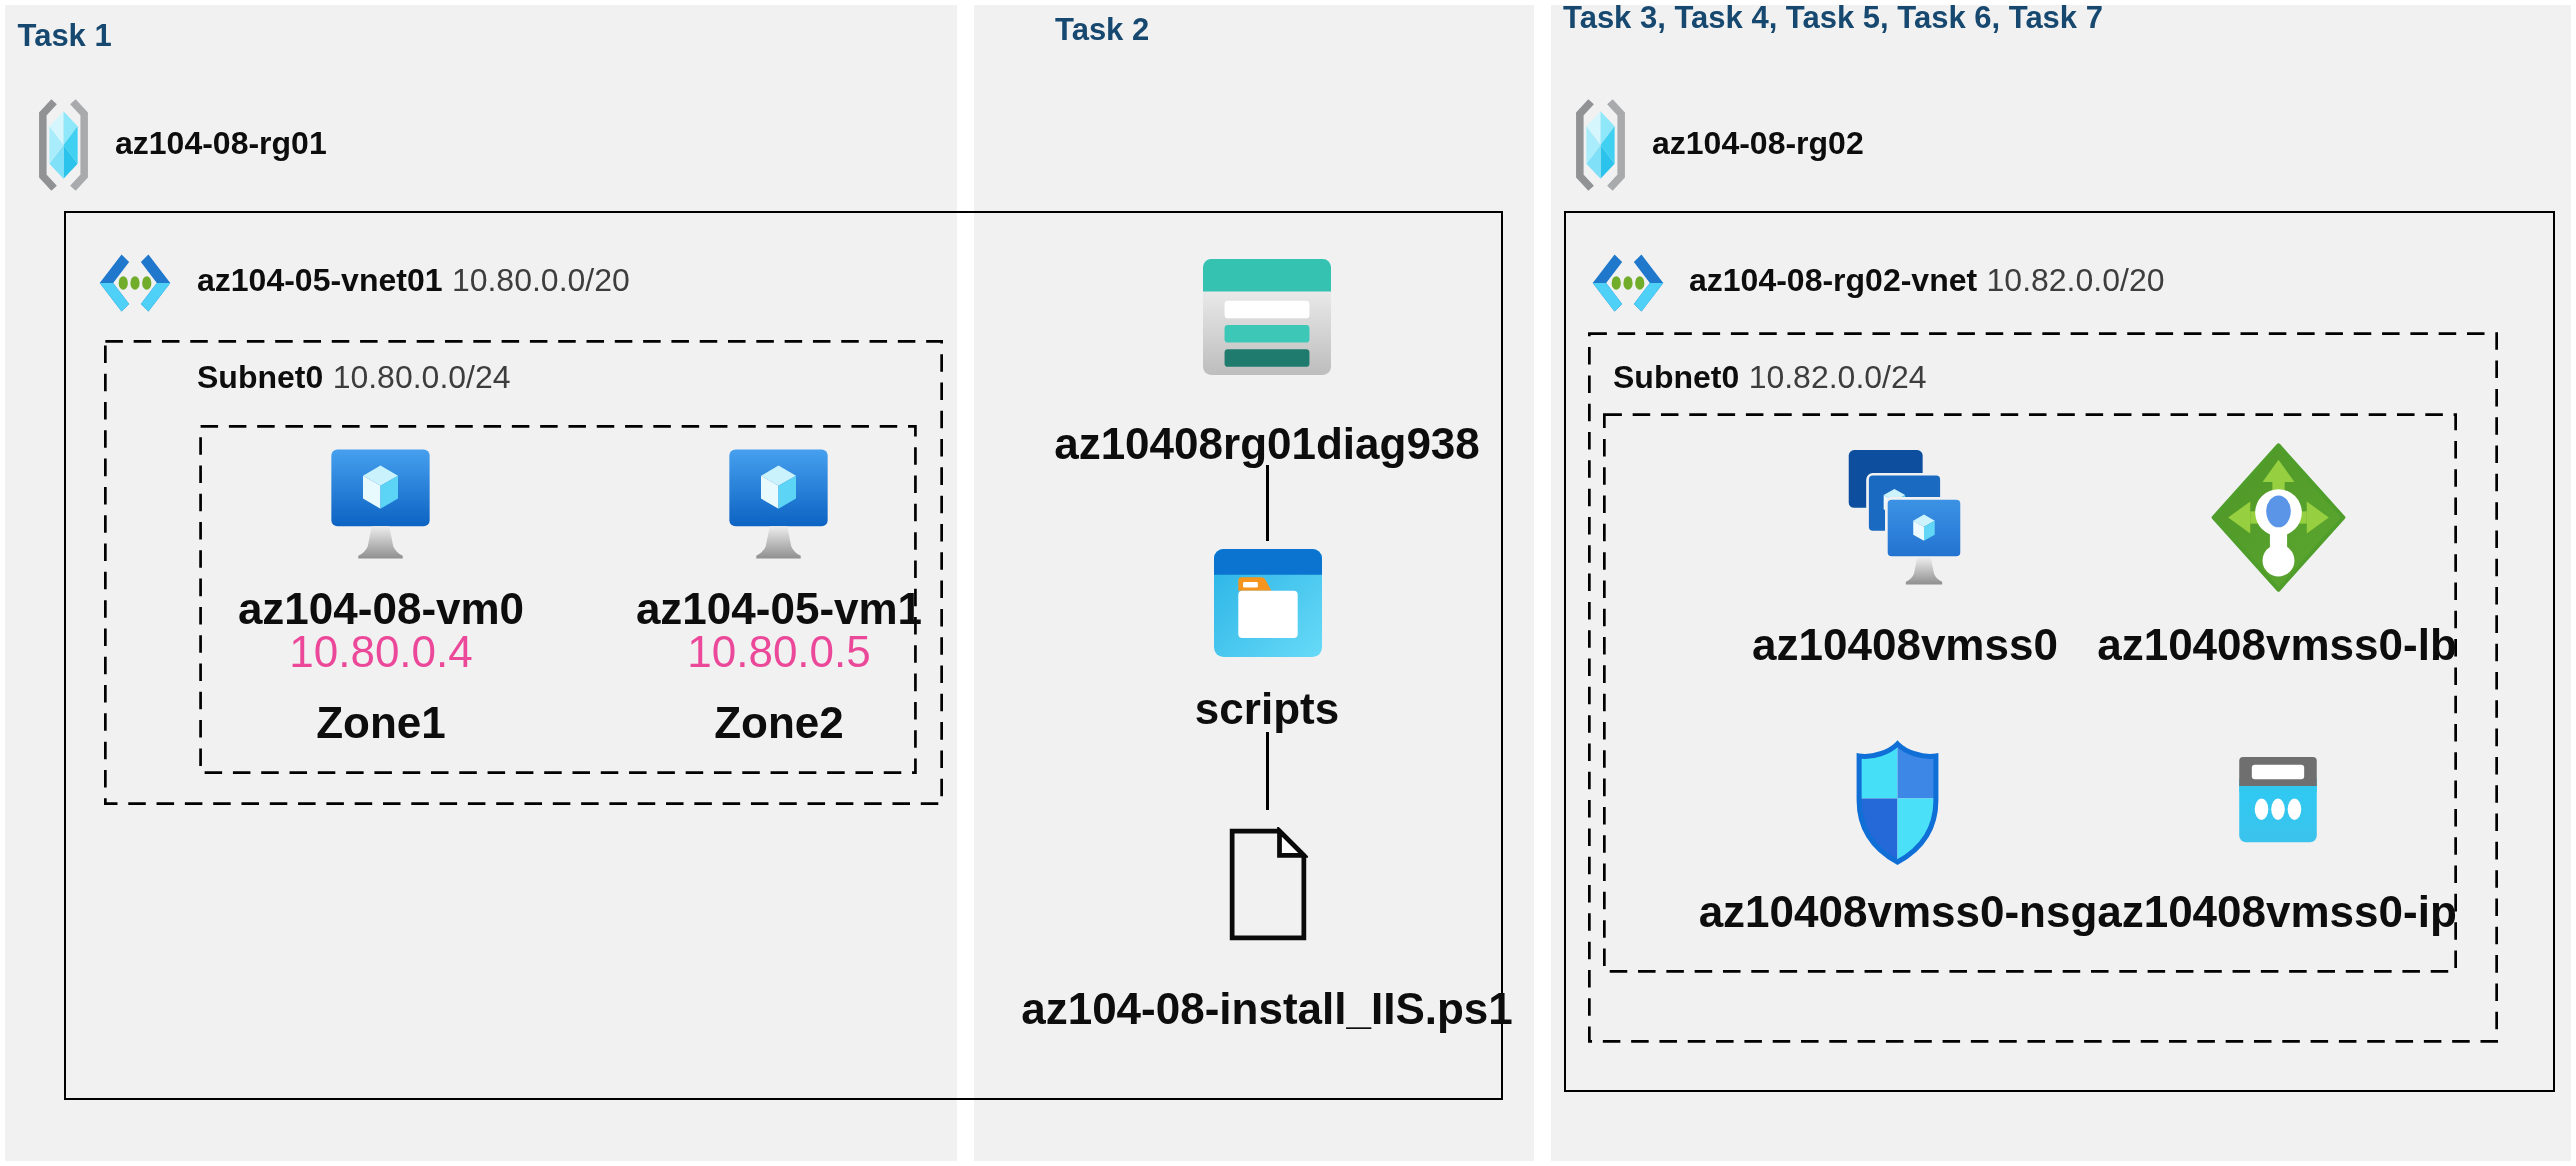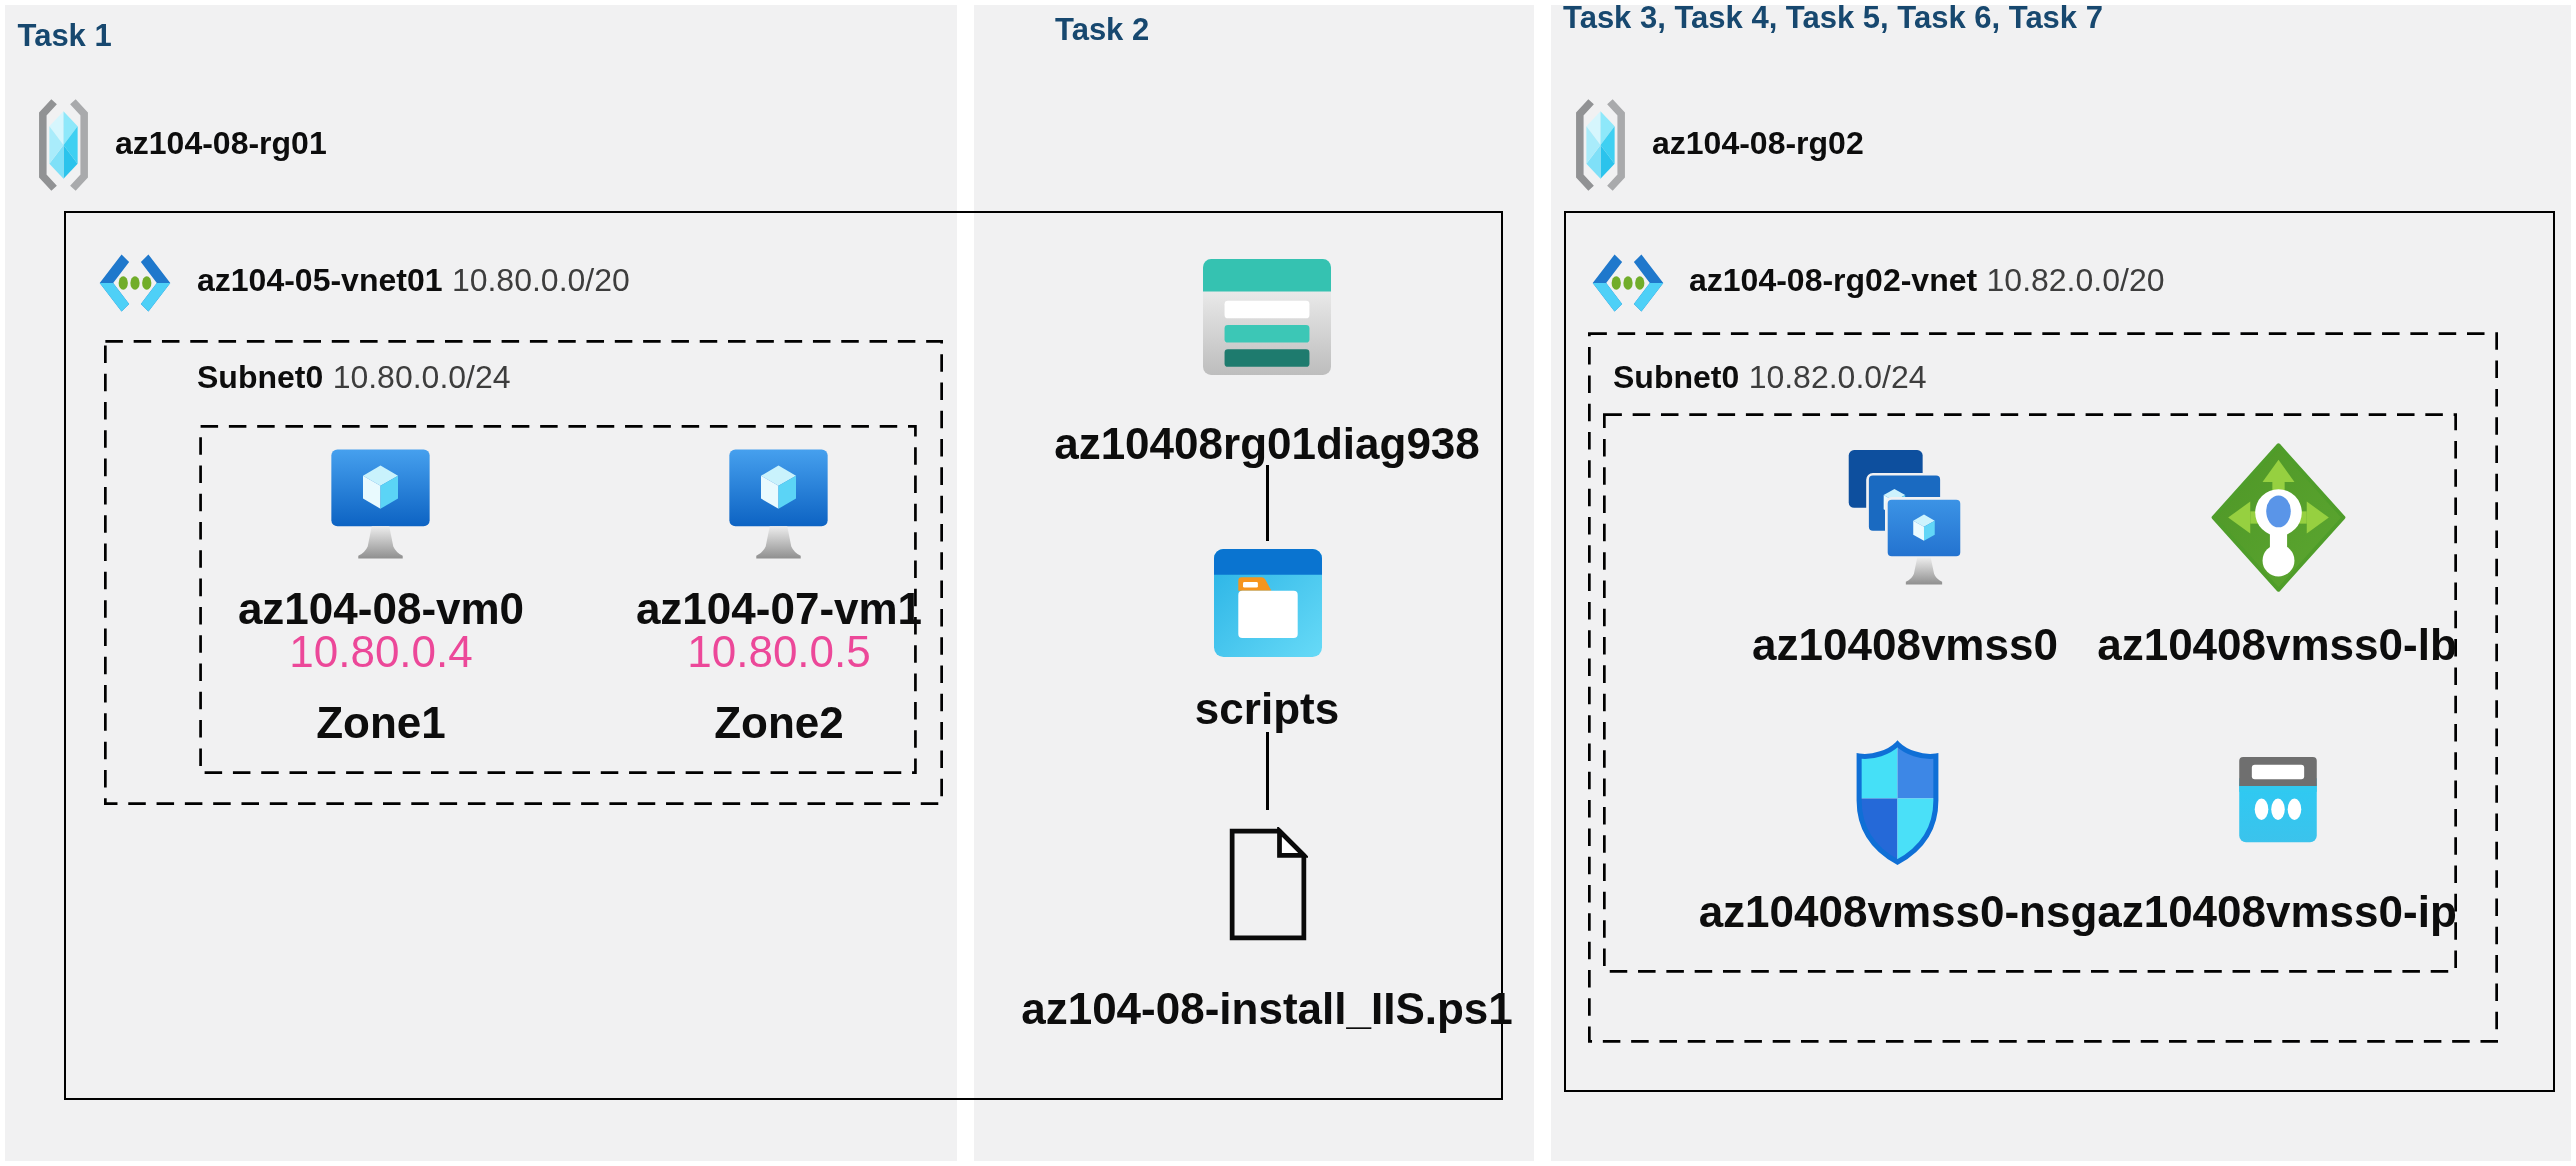--- a/index.html
+++ b/index.html
@@ -138,21 +138,21 @@
 <svg class="icon" style="left:330px;top:448px;" width="101" height="112" viewBox="0 0 150 166">
     <use href="#vmicon"></use>
   </svg>
 <div class="clabel" style="left:381px;top:584px;">az104-08-vm0</div>
 <div class="clabel sub" style="left:381px;top:627px;">10.80.0.4</div>
 <div class="clabel" style="left:381px;top:698px;">Zone1</div>
 
 <svg class="icon" style="left:728px;top:448px;" width="101" height="112" viewBox="0 0 150 166">
     <use href="#vmicon"></use>
   </svg>
-<div class="clabel" style="left:779px;top:584px;">az104-07-vm1</div>
+<div class="clabel" style="left:779px;top:584px;">az104-05-vm1</div>
 <div class="clabel sub" style="left:779px;top:627px;">10.80.0.5</div>
 <div class="clabel" style="left:779px;top:698px;">Zone2</div>
 
 <svg class="icon" style="left:1203px;top:259px;" width="128" height="116" viewBox="0 0 190 172">
   <rect x="0" y="0" width="190" height="172" rx="12" fill="url(#gStor)"></rect>
   <path d="M12,0 h166 a12,12 0 0 1 12,12 v36 h-190 v-36 a12,12 0 0 1 12,-12 z" fill="#35c2b1"></path>
   <rect x="32" y="62" width="126" height="26" rx="5" fill="#ffffff"></rect>
   <rect x="32" y="98" width="126" height="26" rx="5" fill="#3cc7b6"></rect>
   <rect x="32" y="134" width="126" height="26" rx="5" fill="#1e7b6e"></rect>
 </svg>

